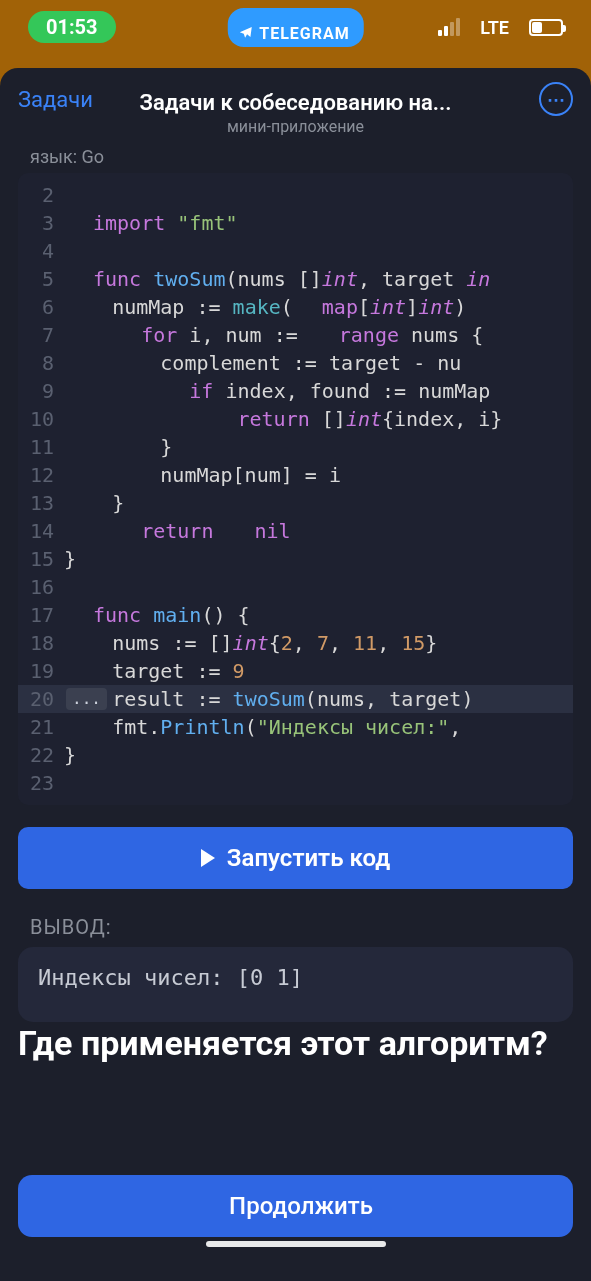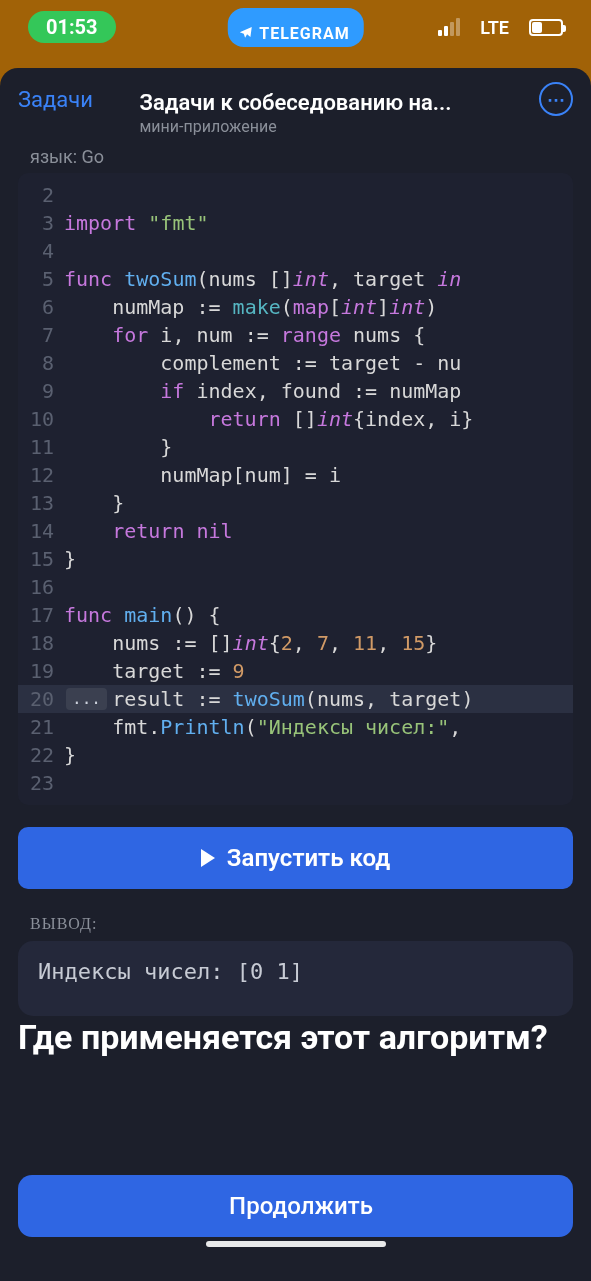--- a/index.html
+++ b/index.html
@@ -96,20 +96,21 @@
   .close-btn {
     color: #3a82f7;
     font-size: 22px;
     font-weight: 400;
     flex-shrink: 0;
   }
   .title-block {
     position: absolute;
     left: 50%;
     transform: translateX(-50%);
+    text-align: center;
     margin-top: 28px;
   }
   .title-main { font-size: 22px; font-weight: 600; color: #fff; white-space: nowrap; }
   .title-sub { font-size: 16px; color: #8a8f99; margin-top: 2px; }
   .more-btn {
     margin-left: auto;
     width: 34px; height: 34px; border-radius: 50%;
     border: 2px solid #3a82f7;
     display: flex; align-items: center; justify-content: center;
     color: #3a82f7; font-size: 18px; font-weight: 700;
@@ -150,21 +151,21 @@
     position: absolute;
     left: 48px;
     background: #3b4050;
     color: #cdd2dc;
     border-radius: 4px;
     padding: 0 6px;
     font-size: 16px;
     line-height: 22px;
   }
   .code-text { color: #d8d8d8; }
-  .kw { color: #c678dd; }
+  .kw { color: #c678dd; margin-left: 29px; }
   .type { color: #c678dd; font-style: italic; }
   .fn { color: #61afef; }
   .num { color: #d19a66; }
   .str { color: #98c379; }
   .builtin { color: #56b6c2; }
   .op { color: #d8d8d8; }
 
   .run-btn {
     margin-top: 22px;
     background: #2f66e3;
@@ -177,21 +178,21 @@
     font-size: 24px;
     font-weight: 600;
   }
   .play-icon {
     width: 0; height: 0;
     border-left: 14px solid #fff;
     border-top: 9px solid transparent;
     border-bottom: 9px solid transparent;
   }
 
-  .output-label { color: #8a8f99; font-size: 16px; text-transform: uppercase; letter-spacing: 1px; margin: 26px 0 8px 12px; font-family: Liberation Serif, serif; }
+  .output-label { color: #8a8f99; font-size: 20px; text-transform: uppercase; letter-spacing: 1px; margin: 26px 0 8px 12px; }
   .output-box {
     background: #24283a;
     border-radius: 15px;
     padding: 18px 20px 32px 20px;
     font-family: "SF Mono", Menlo, Consolas, monospace;
     font-size: 22px;
     color: #c7cbd4;
   }
 
   .section-heading {

